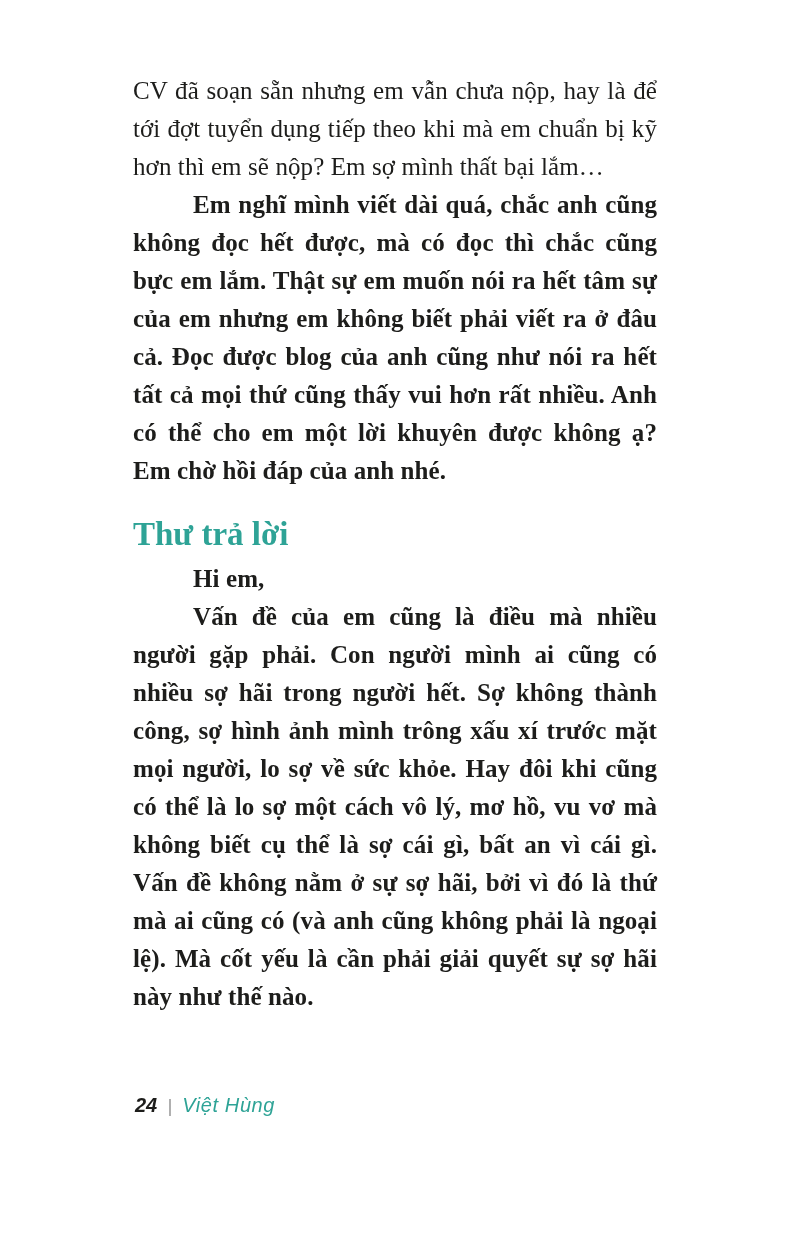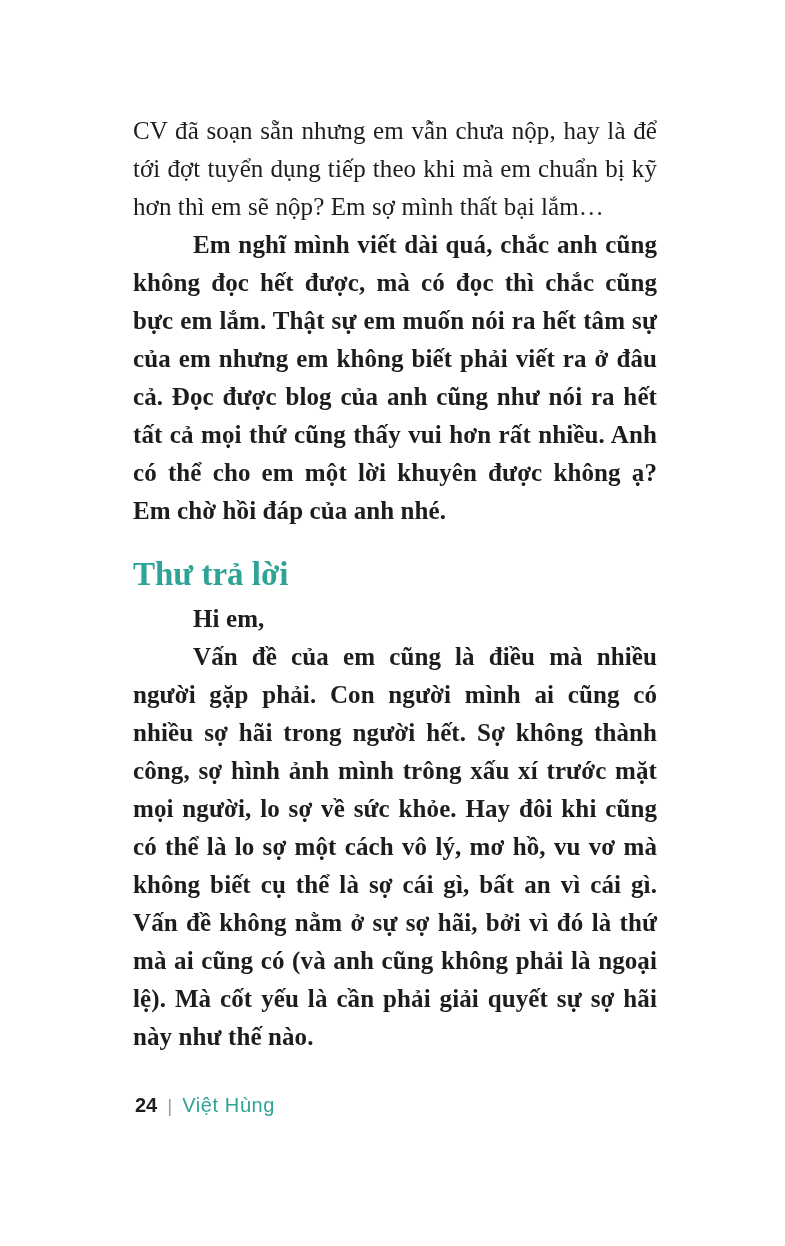--- a/index.html
+++ b/index.html
@@ -13,21 +13,21 @@
     position: relative;
     overflow: hidden;
     font-family: "Liberation Serif", serif;
     color: var(--body-text, #1d1d1b);
   }
   .content {
     position: absolute;
     left: 133px;
     top: 0;
     width: 524px;
-    padding-top: 112px;
+    padding-top: 72px;
   }
   p.body-para {
     margin: 0;
     font-size: 25px;
     line-height: 38px;
     text-align: justify;
     text-justify: inter-word;
     letter-spacing: 0.1px;
   }
   p.body-para.indent {
@@ -44,20 +44,21 @@
   }
   .footer {
     position: absolute;
     left: 135px;
     top: 1094px;
     font-family: "Liberation Sans", sans-serif;
     font-size: 20px;
     display: flex;
     align-items: baseline;
     gap: 10px;
+    font-style: italic;
   }
   .footer .page-num {
     font-weight: bold;
     color: #1d1d1b;
   }
   .footer .sep {
     color: var(--sep-gray, #9b9b9b);
     font-weight: 300;
     font-size: 19px;
   }

